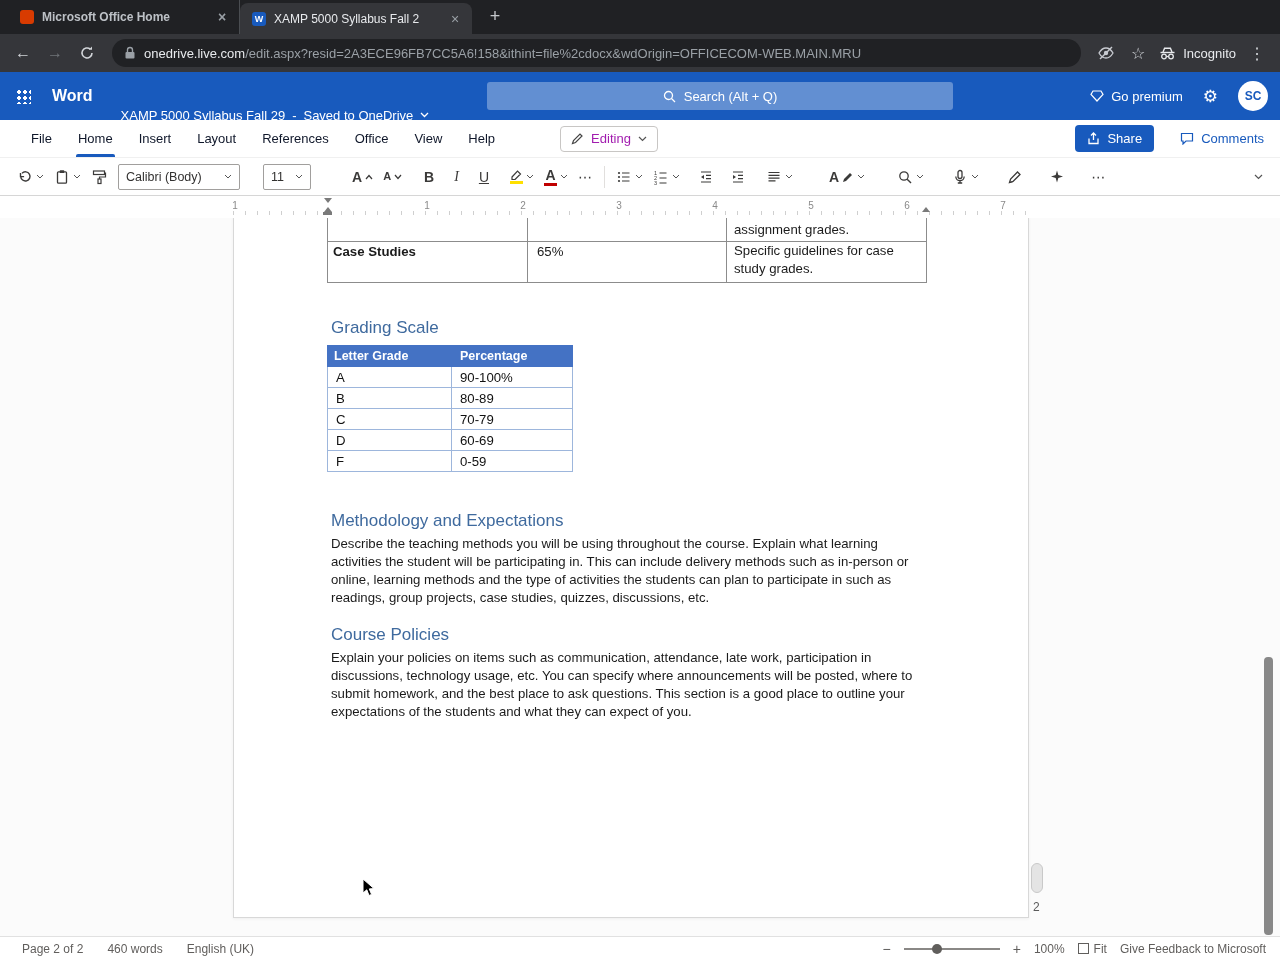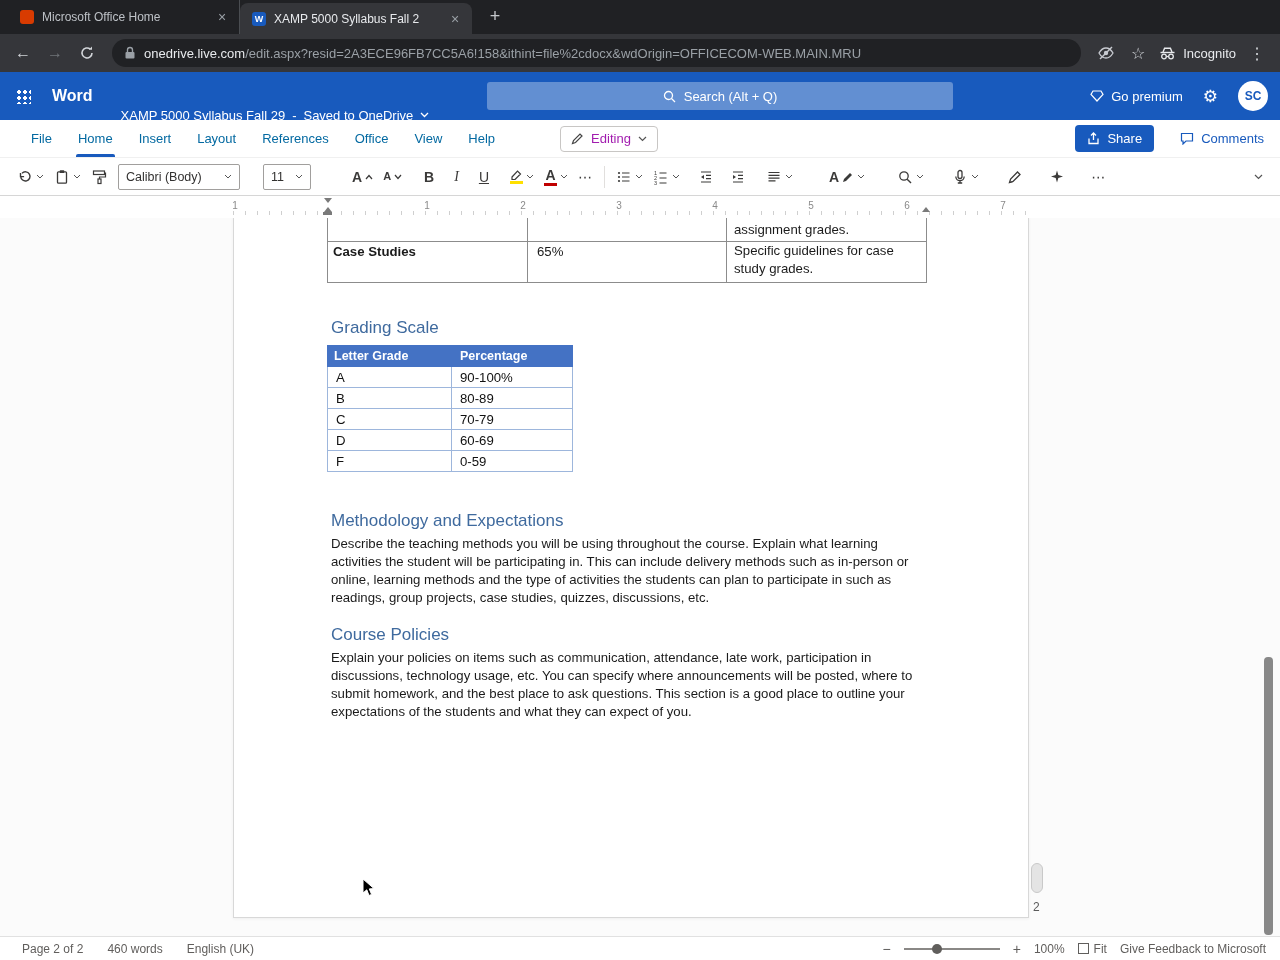--- a/index.html
+++ b/index.html
@@ -39,21 +39,21 @@
   .app-name{font-size:16px;font-weight:700;margin:0 28px 0 6px;}
   .doc-title{font-size:13px;display:flex;align-items:center;gap:7px;white-space:nowrap;margin-top:38px;}
   .searchbox{position:absolute;left:487px;top:10px;width:466px;height:28px;background:rgba(255,255,255,.32);border-radius:3px;display:flex;align-items:center;justify-content:center;gap:8px;font-size:13px;color:#fff;}
   .wb-right{position:absolute;right:12px;top:0;height:48px;display:flex;align-items:center;gap:20px;}
   .premium{display:flex;align-items:center;gap:7px;font-size:13px;}
   .gearchar{font-size:17px;}
   .avatar{width:30px;height:30px;border-radius:50%;background:#fff;color:#185ABD;font-size:12px;font-weight:700;display:flex;align-items:center;justify-content:center;}
 
   
   .menubar{position:absolute;top:120px;left:0;right:0;height:38px;background:#fff;border-bottom:1px solid #F0F0F0;display:flex;align-items:center;padding-left:18px;}
-  .menu-item{font-size:13px;color:#0369a1;padding:0 13px;height:100%;display:flex;align-items:center;position:relative;}
+  .menu-item{font-size:13px;color:#0f172a;padding:0 13px;height:100%;display:flex;align-items:center;position:relative;}
   .menu-item.active .mi-underline{position:absolute;left:11px;right:11px;bottom:0;height:3px;background:#185ABD;border-radius:2px 2px 0 0;}
   .editing-btn{margin-left:52px;border:1px solid #C8C6C4;border-radius:4px;height:26px;display:flex;align-items:center;gap:7px;padding:0 10px;font-size:13px;color:#a21caf;}
   .share-btn{margin-left:auto;margin-right:26px;background:#185ABD;color:#fff;border-radius:4px;height:27px;display:flex;align-items:center;gap:7px;padding:0 12px;font-size:13px;}
   .comments-btn{margin-right:16px;display:flex;align-items:center;gap:7px;font-size:13px;color:#185ABD;}
 
   
   .toolbar{position:absolute;top:158px;left:0;right:0;height:38px;background:#fff;border-bottom:1px solid #D6D6D6;display:flex;align-items:center;padding:0 12px;}
   .tbi{height:28px;display:flex;align-items:center;justify-content:center;padding:0 5px;gap:3px;color:#3B3A39;border-radius:2px;flex:none;}
   .tbi svg{display:block;}
   .glyphB{font-size:14px;font-weight:700;}
@@ -107,21 +107,21 @@
   .fitgrp{display:flex;align-items:center;gap:5px;}
   .fit-icon{width:11px;height:11px;border:1px solid #605E5C;}
   .zoomglyph{font-size:14px;}
 </style>
 </head>
 <body>
 
 <div class="screen">
 
   <div class="tabstrip">
-    <div class="tab inactive" style="margin-left:8px;">
+    <div class="tab inactive" style="margin-left:8px;font-weight:bold;">
       <span class="favicon office"></span>
       <span class="tab-title">Microsoft Office Home</span>
       <span class="tab-close">×</span>
     </div>
     <div class="tab active">
       <span class="favicon word">W</span>
       <span class="tab-title">XAMP 5000 Syllabus Fall 2</span>
       <span class="tab-close">×</span>
     </div>
     <div class="newtab">+</div>

